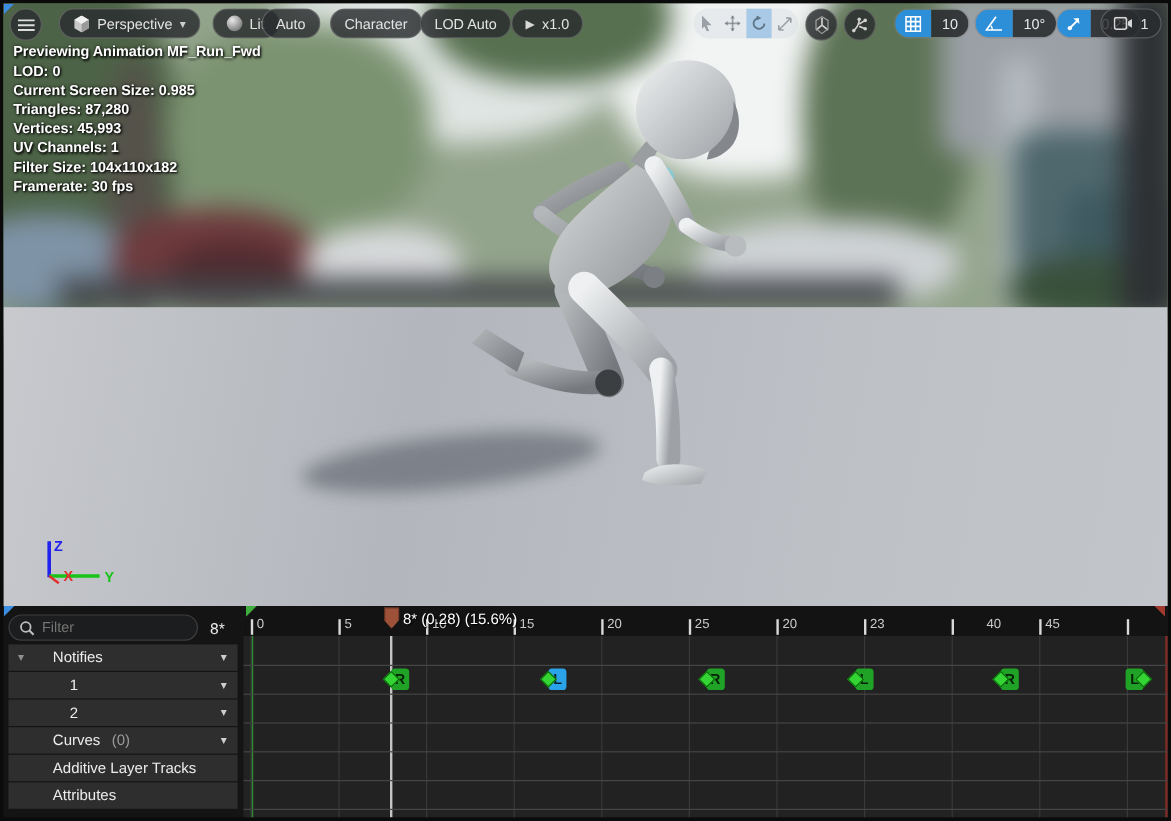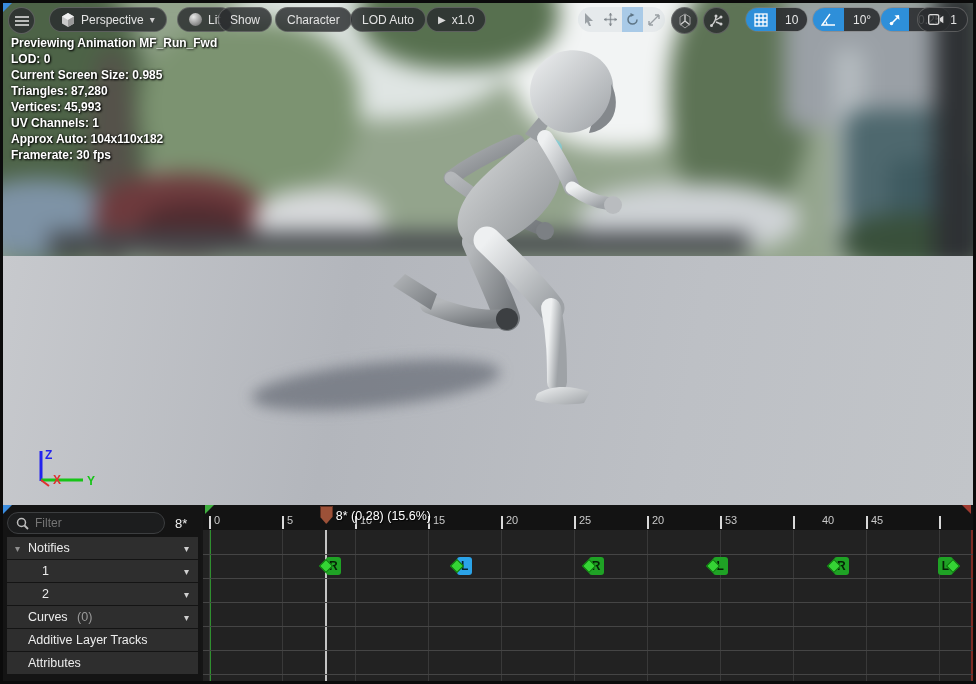--- a/index.html
+++ b/index.html
@@ -51,21 +51,21 @@
   
   #trackcol { position:absolute; left:0; top:0; width:198px; height:176px; background:#141414; }
   #filter-row { position:absolute; left:4px; top:6px; width:190px; height:24px; display:flex; align-items:center; }
   #filter-box { width:158px; height:22px; background:#1c1d1e; border:1px solid #3c3e40; border-radius:12px;
                 display:flex; align-items:center; padding:0 8px; gap:6px; }
   #filter-box input { background:transparent; border:none; outline:none; color:#8a8a8a;
                       font-size:12px; width:110px; font-family:inherit; }
   #frame-display { margin-left:10px; color:#eee; font-size:13px; }
   .trow { position:absolute; left:4px; width:191px; height:22px; background:#2e2e2e;
           display:flex; align-items:center; color:#ececec; font-size:12.5px; }
-  .trow .lbl { flex:1; }
+  .trow .lbl { flex:1;margin-left:16px; }
   .trow .count { color:#9a9a9a; margin-left:6px; }
   .caret { color:#cfcfcf; font-size:10px; }
   .caret.exp { color:#8f8f8f; }
   .caret.right { margin-right:9px; }
 
   
   #timeline { position:absolute; left:200px; top:0; width:770px; height:176px; background:#1f1f1f; }
   #ruler { position:absolute; left:0; top:0; width:770px; height:25px; background:#131313; }
   .rtick { position:absolute; top:11px; width:2px; height:13px; background:#d8d8d8; }
   .rlabel { position:absolute; top:9px; color:#c9c9c9; font-size:11px; }
@@ -171,21 +171,21 @@
       <circle cx="238" cy="163" r="9" fill="#b9bcbf"></circle>
     </svg>
 
     <div id="stats">
         <div>Previewing Animation MF_Run_Fwd</div>
         <div>LOD: 0</div>
         <div>Current Screen Size: 0.985</div>
         <div>Triangles: 87,280</div>
         <div>Vertices: 45,993</div>
         <div>UV Channels: 1</div>
-        <div>Approx Auto: 104x110x182</div>
+        <div>Filter Size: 104x110x182</div>
         <div>Framerate: 30 fps</div>
       </div>
 
     <svg id="axis" width="70" height="40" viewBox="0 0 70 40">
       <line x1="8" y1="4" x2="8" y2="34" stroke="#2222ee" stroke-width="3"></line>
       <line x1="8" y1="33" x2="50" y2="33" stroke="#17c417" stroke-width="3"></line>
       <line x1="8" y1="33" x2="16" y2="39" stroke="#e03030" stroke-width="2"></line>
       <text x="12" y="12" fill="#2222ee" font-size="12" font-weight="bold">Z</text>
       <text x="54" y="38" fill="#17c417" font-size="12" font-weight="bold">Y</text>
       <text x="20" y="37" fill="#e03030" font-size="12" font-weight="bold">X</text>
@@ -208,21 +208,21 @@
             <path d="M7,7 L13,3.5 L13,10.5 L7,14 Z" fill="#9a9a9a"></path>
           </svg>
         <span>Perspective</span>
         <span class="caret">▾</span>
       </div>
       <div class="pill" style="left:174px;">
         <span class="ico" style="width:13px;height:13px;border-radius:50%;background:radial-gradient(circle at 35% 30%, #e8e8e8 0%, #9a9a9a 55%, #5d5d5d 100%);"></span>
         <span>Lit</span>
       </div>
       <div class="pill" style="left:215px;">
-        <span>Show</span>
+        <span>Auto</span>
       </div>
       <div class="pill" style="left:272px;">
         <span>Character</span>
       </div>
       <div class="pill" style="left:347px;">
         <span>LOD Auto</span>
       </div>
       <div class="pill" style="left:423px;">
         <span class="ico" style="color:#d8d8d8;font-size:10px;">▶</span>
         <span>x1.0</span>
@@ -371,21 +371,21 @@
           <div class="rlabel" style="left: 157px;">10</div>
           <div class="rtick" style="left: 225px;"></div>
           <div class="rlabel" style="left: 230px;">15</div>
           <div class="rtick" style="left: 298px;"></div>
           <div class="rlabel" style="left: 303px;">20</div>
           <div class="rtick" style="left: 371px;"></div>
           <div class="rlabel" style="left: 376px;">25</div>
           <div class="rtick" style="left: 444px;"></div>
           <div class="rlabel" style="left: 449px;">20</div>
           <div class="rtick" style="left: 517px;"></div>
-          <div class="rlabel" style="left: 522px;">53</div>
+          <div class="rlabel" style="left: 522px;">23</div>
           <div class="rtick" style="left: 590px;"></div>
           <div class="rlabel" style="left: 619px;">40</div>
           <div class="rtick" style="left: 663px;"></div>
           <div class="rlabel" style="left: 668px;">45</div>
           <div class="rtick" style="left: 736px;"></div>
           <div class="rlabel" style="left: 775px;">50</div>
         </div>
       <div class="corner green" style="left:2px;top:0;"></div>
       <div class="corner red" style="left:759px;top:0;"></div>
       <div id="tracksarea">

